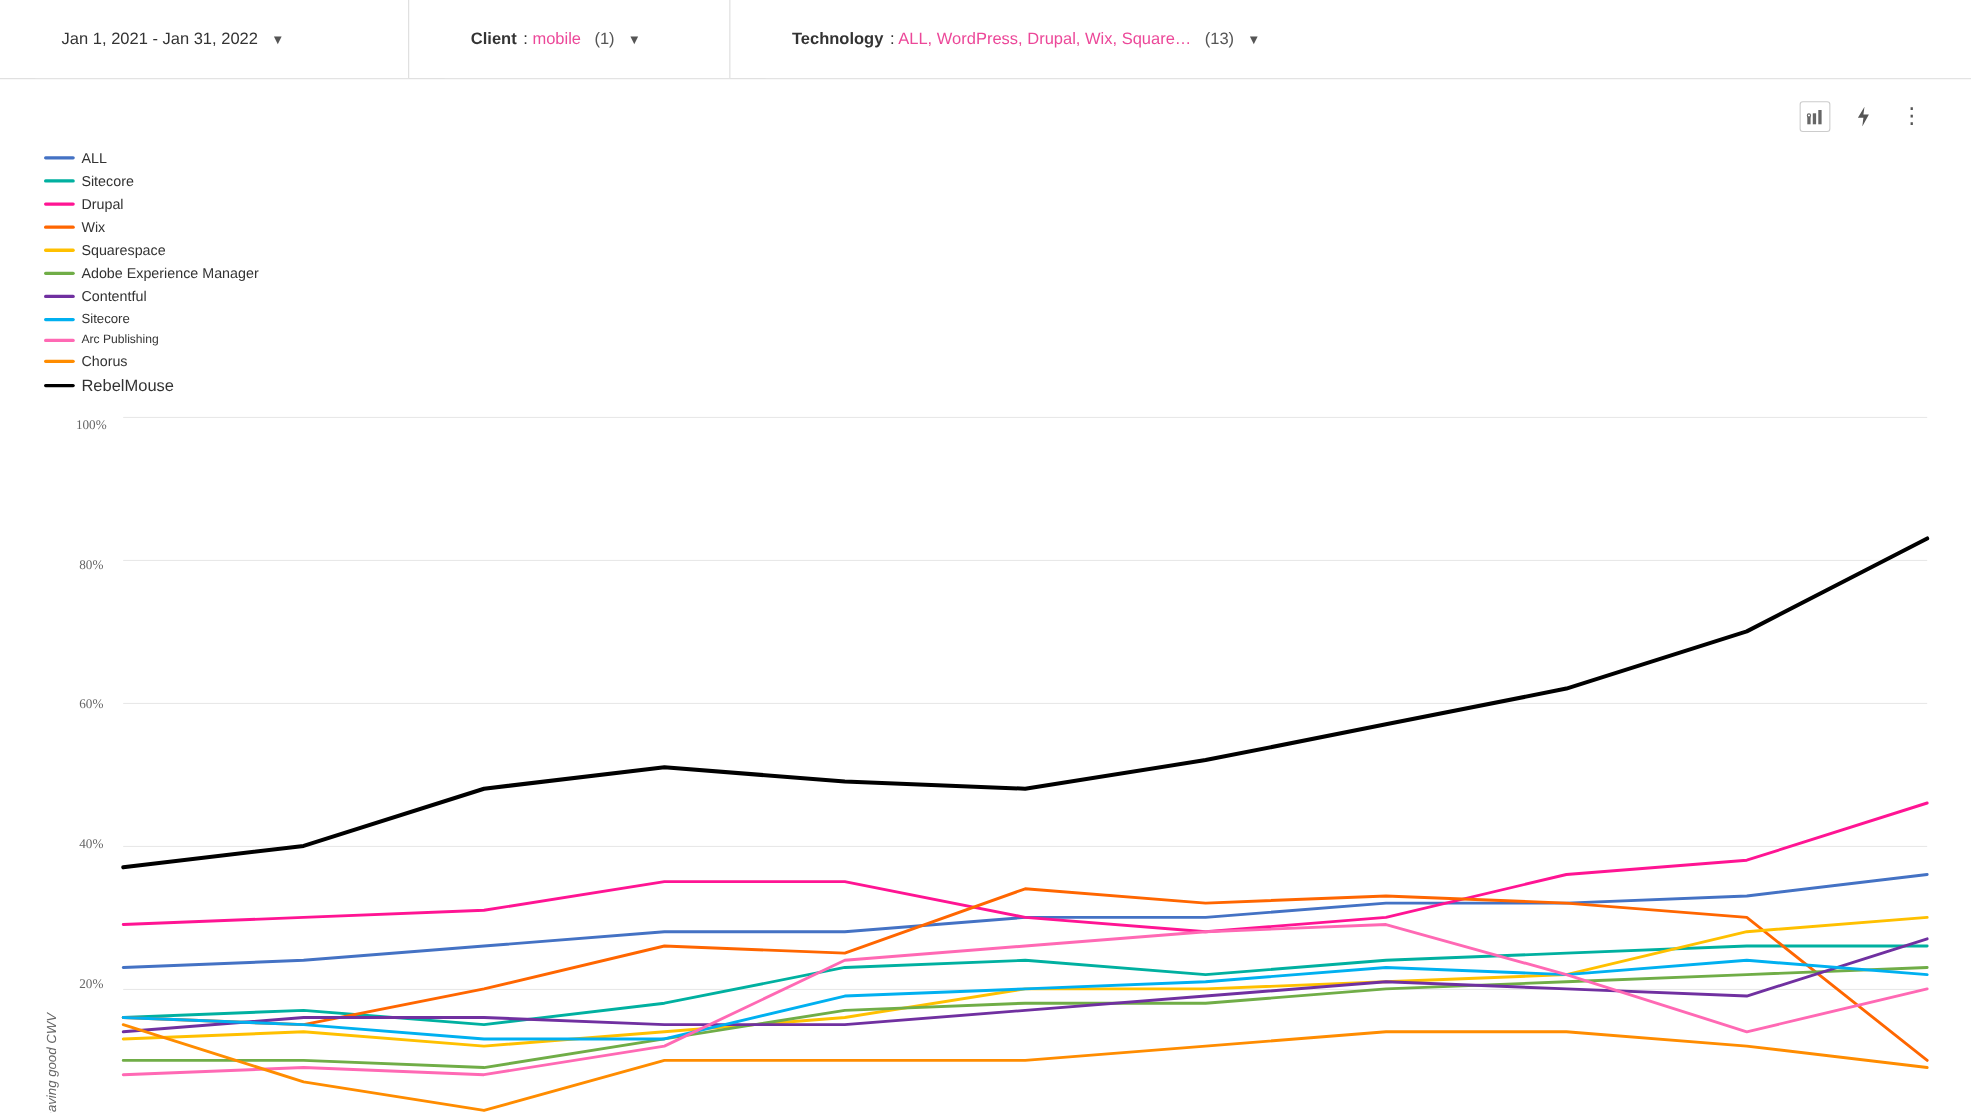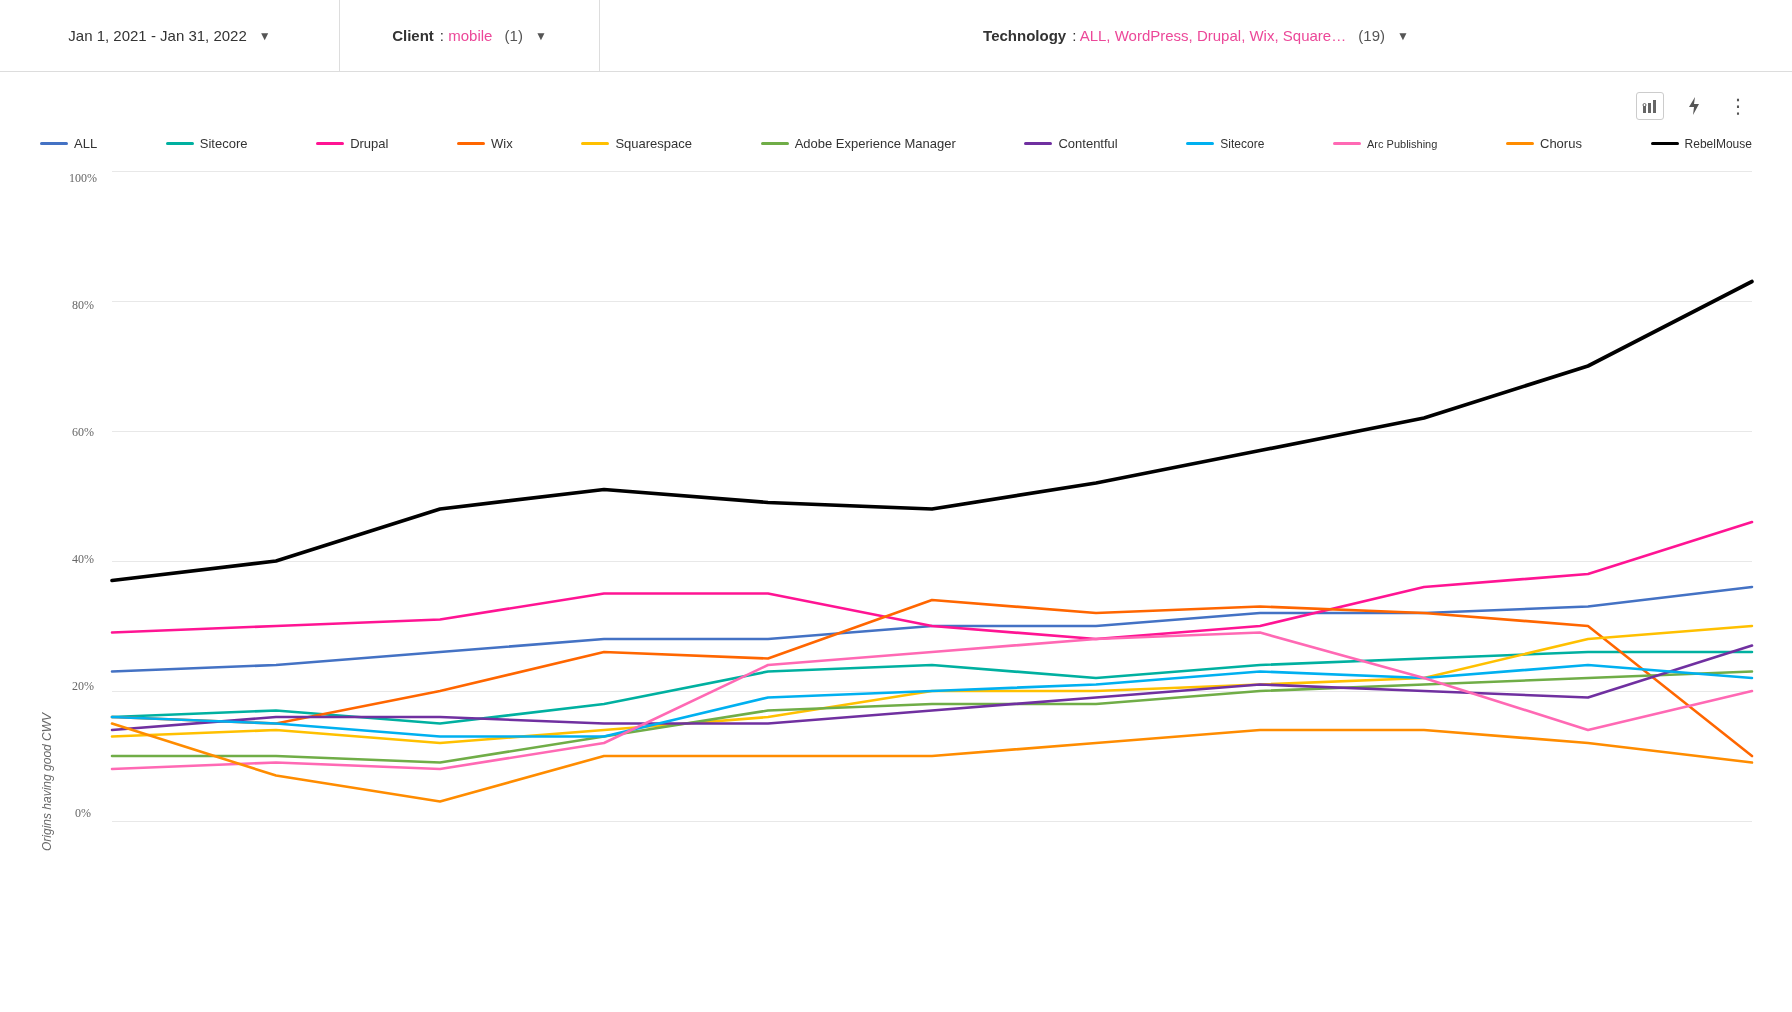--- a/index.html
+++ b/index.html
@@ -9,32 +9,33 @@
       display: flex;
       align-items: center;
       border-bottom: 1px solid #ddd;
       padding: 0;
       height: 72px;
     }
 
     .filter-btn {
       display: flex;
       align-items: center;
-      justify-content: center;
+      justify-content: flex-start;
       padding: 0 24px;
       height: 100%;
       border-right: 1px solid #ddd;
       cursor: pointer;
       font-size: 15px;
       color: #333;
       background: #fff;
       border-top: none;
       border-bottom: none;
       border-left: none;
       min-width: 280px;
+      margin-left: 32px;
     }
     .filter-btn:last-child { border-right: none; }
     .filter-btn .filter-label { font-weight: 700; margin-right: 6px; }
     .filter-btn .filter-value { font-weight: 400; color: #ec4899; }
     .filter-btn .filter-count { margin-left: 8px; color: #555; }
     .filter-btn .chevron { margin-left: 12px; font-size: 12px; color: #555; }
 
     .filter-date { min-width: 340px; }
     .filter-client { min-width: 260px; }
     .filter-tech { flex: 1; }
@@ -62,24 +63,25 @@
       color: #666;
       font-size: 16px;
       border: 1px solid #ccc;
       border-radius: 3px;
     }
     .toolbar-icon.no-border { border: none; }
 
     .legend {
       display: flex;
       flex-wrap: wrap;
-      justify-content: space-between;
+      justify-content: center;
       gap: 6px 9px;
       margin-bottom: 20px;
       font-size: 13px;
+      flex-direction: column;
     }
 
     .legend-item {
       display: flex;
       align-items: center;
       gap: 6px;
     }
 
     .legend-line {
       width: 28px;
@@ -184,21 +186,21 @@
       <span class="filter-label">Client</span>: 
       <span class="filter-value">mobile</span>
       <span class="filter-count">(1)</span>
     </span>
     <span class="chevron">▼</span>
   </button>
   <button class="filter-btn filter-tech">
     <span>
       <span class="filter-label">Technology</span>: 
       <span class="filter-value">ALL, WordPress, Drupal, Wix, Square…</span>
-      <span class="filter-count">(19)</span>
+      <span class="filter-count">(13)</span>
     </span>
     <span class="chevron">▼</span>
   </button>
 </div>
 
 <div class="chart-area">
   <div class="toolbar">
     <div class="toolbar-icon">
       <svg width="16" height="16" viewBox="0 0 16 16">
           <rect x="1" y="8" width="3" height="7" fill="#666"></rect>
@@ -253,21 +255,21 @@
       <div class="legend-item">
         <div class="legend-line" style="background:#FF69B4"></div>
         <span style="font-size:11px">Arc Publishing</span>
       </div>
       <div class="legend-item">
         <div class="legend-line" style="background:#FF8C00"></div>
         <span style="font-size:13px">Chorus</span>
       </div>
       <div class="legend-item">
         <div class="legend-line" style="background:#000000"></div>
-        <span style="font-size:12px">RebelMouse</span>
+        <span style="font-size:15px">RebelMouse</span>
       </div>
     </div>
 
   <div class="chart-container">
     <div class="y-axis-label">Origins having good CWV</div>
     <div class="chart-inner" style="height: 680px;">
       <div class="y-axis" id="y-axis-container">
           <div class="y-tick">100%</div>
           <div class="y-tick">80%</div>
           <div class="y-tick">60%</div>

